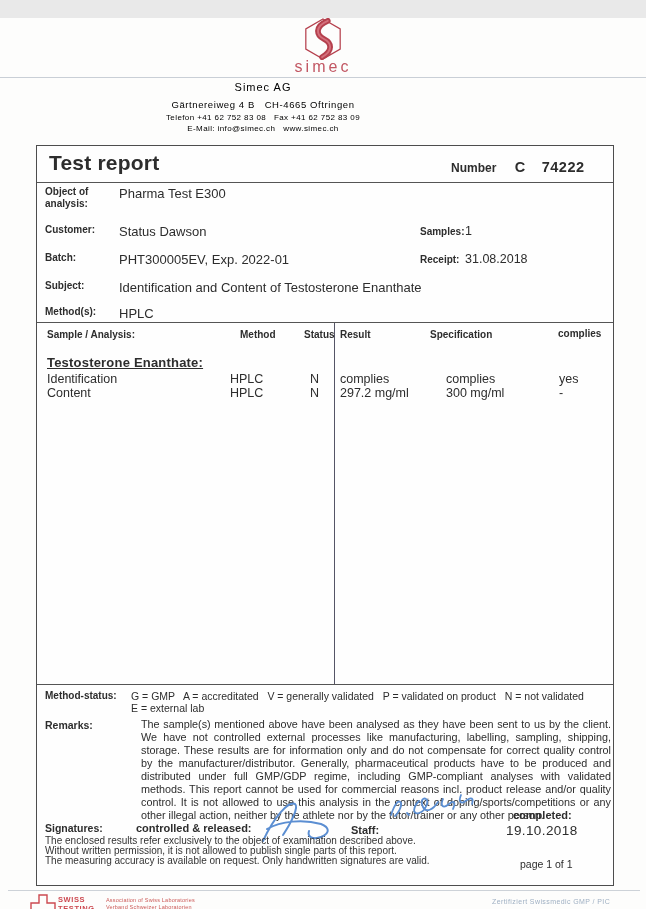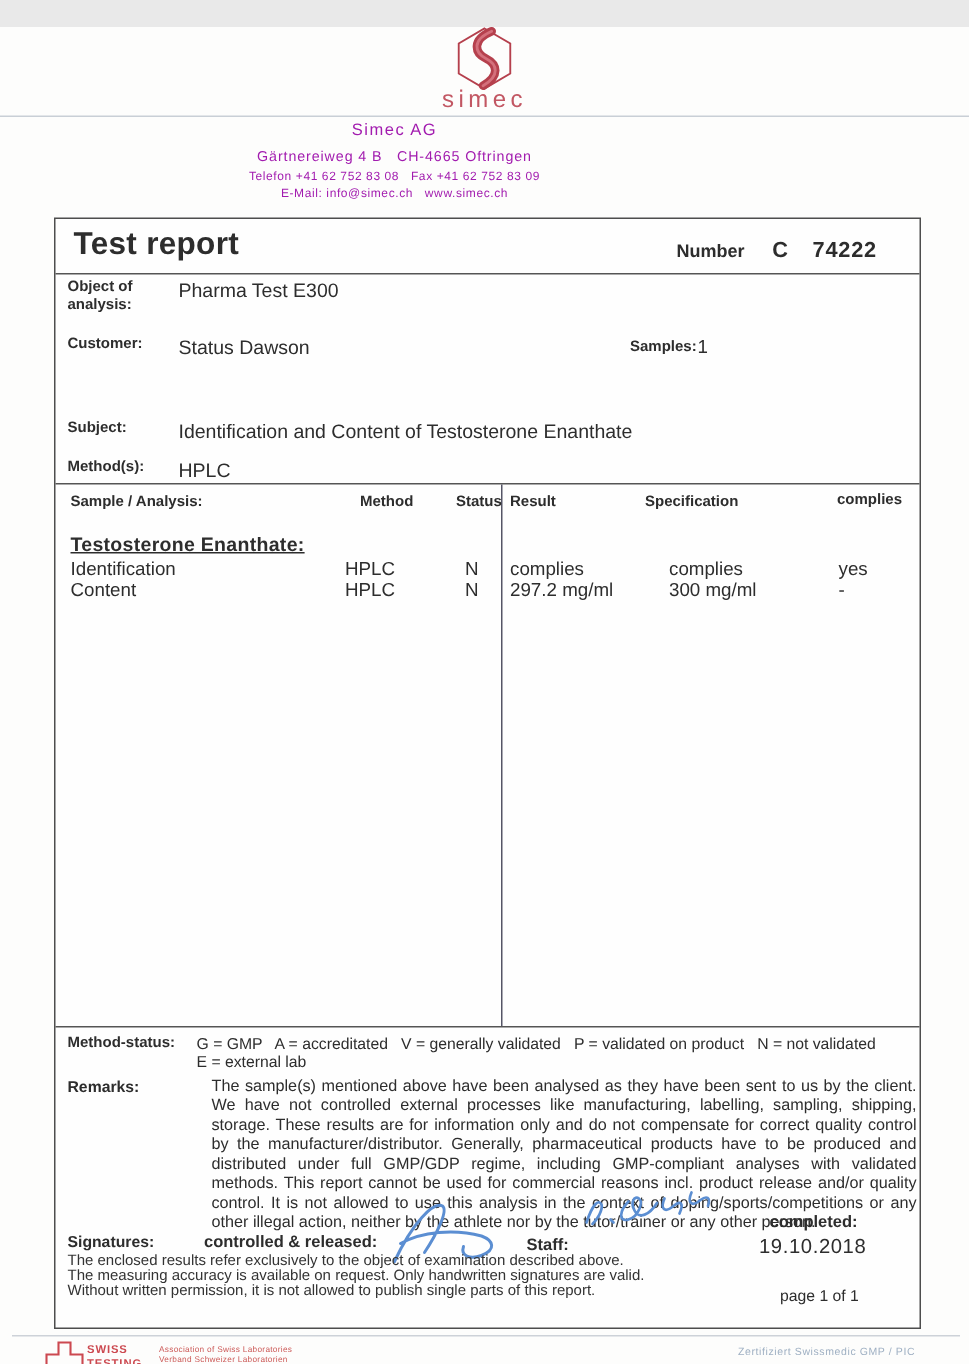--- a/index.html
+++ b/index.html
@@ -10,21 +10,21 @@
     font-family:"Liberation Sans", sans-serif; color:#2d2d2d;
   }
   .pre { white-space:pre-wrap; }
 
   
   .brand-logo { position:absolute; left:301px; top:0px; }
   .brand-word { position:absolute; left:0; top:40px; width:646px; text-align:center;
     font-size:16px; letter-spacing:3px; color:#c25763; }
   .top-rule { position:absolute; left:0; top:59px; width:646px; height:1px; background:#b7bfc9; opacity:.75; }
 
-  .contact { position:absolute; left:0; top:63px; width:526px; text-align:center; color:#a21caf; }
+  .contact { position:absolute; left:0; top:63px; width:526px; text-align:center; color:#000000; }
   .contact .company { font-size:11px; letter-spacing:1px; margin-bottom:6px; }
   .contact .addr { font-size:9.5px; letter-spacing:.6px; margin-bottom:3px; }
   .contact .tel  { font-size:8px; letter-spacing:.4px; margin-bottom:2px; }
   .contact .mail { font-size:8px; letter-spacing:.4px; }
 
   
   .report-box { position:absolute; left:36px; top:127px; width:578px; height:741px;
     border:1.5px solid #4d4d4d; background:#fefefe; }
 
   .rb-title { position:absolute; left:12px; top:5px; font-size:21px; font-weight:bold; letter-spacing:.2px; }
@@ -119,20 +119,26 @@
     <div class="info-row" style="top:40px;">
       <span class="lbl">Object of analysis:</span>
       <span class="val">Pharma Test E300</span>
     </div>
     <div class="info-row" style="top:78px;">
       <span class="lbl">Customer:</span>
       <span class="val">Status Dawson</span>
       <span class="side-lbl">Samples:</span>
       <span class="side-val">1</span>
     </div>
+    <div class="info-row" style="top:106px;">
+      <span class="lbl">Batch:</span>
+      <span class="val">PHT300005EV, Exp. 2022-01</span>
+      <span class="side-lbl">Receipt:</span>
+      <span class="side-val">31.08.2018</span>
+    </div>
     <div class="info-row" style="top:134px;">
       <span class="lbl">Subject:</span>
       <span class="val">Identification and Content of Testosterone Enanthate</span>
     </div>
     <div class="info-row" style="top:160px;">
       <span class="lbl">Method(s):</span>
       <span class="val">HPLC</span>
     </div>
 
     <div class="analysis-table">
@@ -186,22 +192,22 @@
       <span class="sig-staff">Staff:</span>
       <div class="sig2">
         <svg width="96" height="42" viewBox="0 0 96 42">
           <path d="M6,26 C10,14 14,10 16,14 C17,18 13,24 10,27 M22,24 l2,2 M34,12 C28,18 27,26 34,24 C41,22 44,12 41,10 C38,8 35,12 38,18 C41,24 48,21 53,13 M58,10 C55,17 58,20 64,15 C69,11 71,13 68,20 M76,6 C73,13 76,16 82,11 C86,8 89,9 87,15" fill="none" stroke="#5b8ed2" stroke-width="1.8" stroke-linecap="round"></path>
         </svg>
       </div>
     </div>
 
     <div class="fine-print">
       <div>The enclosed results refer exclusively to the object of examination described above.</div>
+      <div>Without written permission, it is not allowed to publish single parts of this report.</div>
       <div>The measuring accuracy is available on request. Only handwritten signatures are valid.</div>
-      <div>Without written permission, it is not allowed to publish single parts of this report.</div>
     </div>
 
     <span class="completed-label">completed:</span>
     <span class="completed-date">19.10.2018</span>
     <span class="page-num">page 1 of 1</span>
   </div>
 
   <div class="scan-line"></div>
 
   <div class="footer-left">

